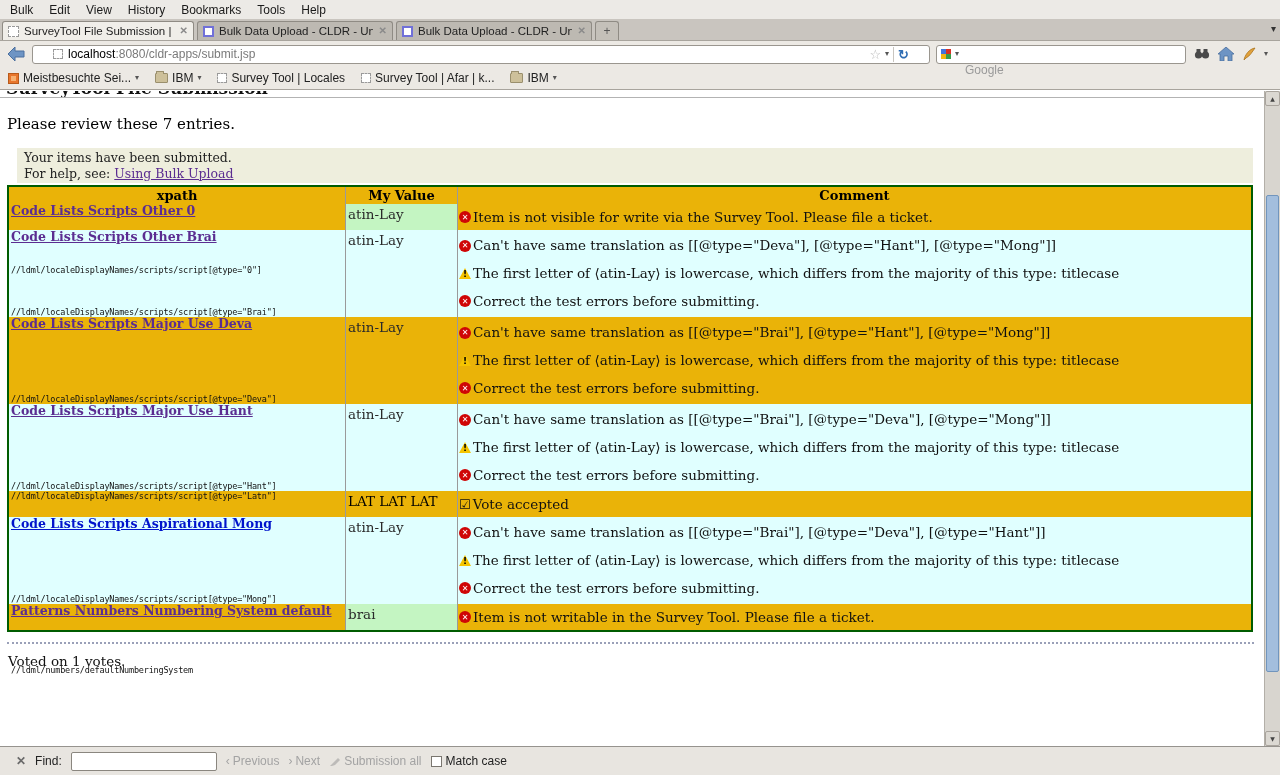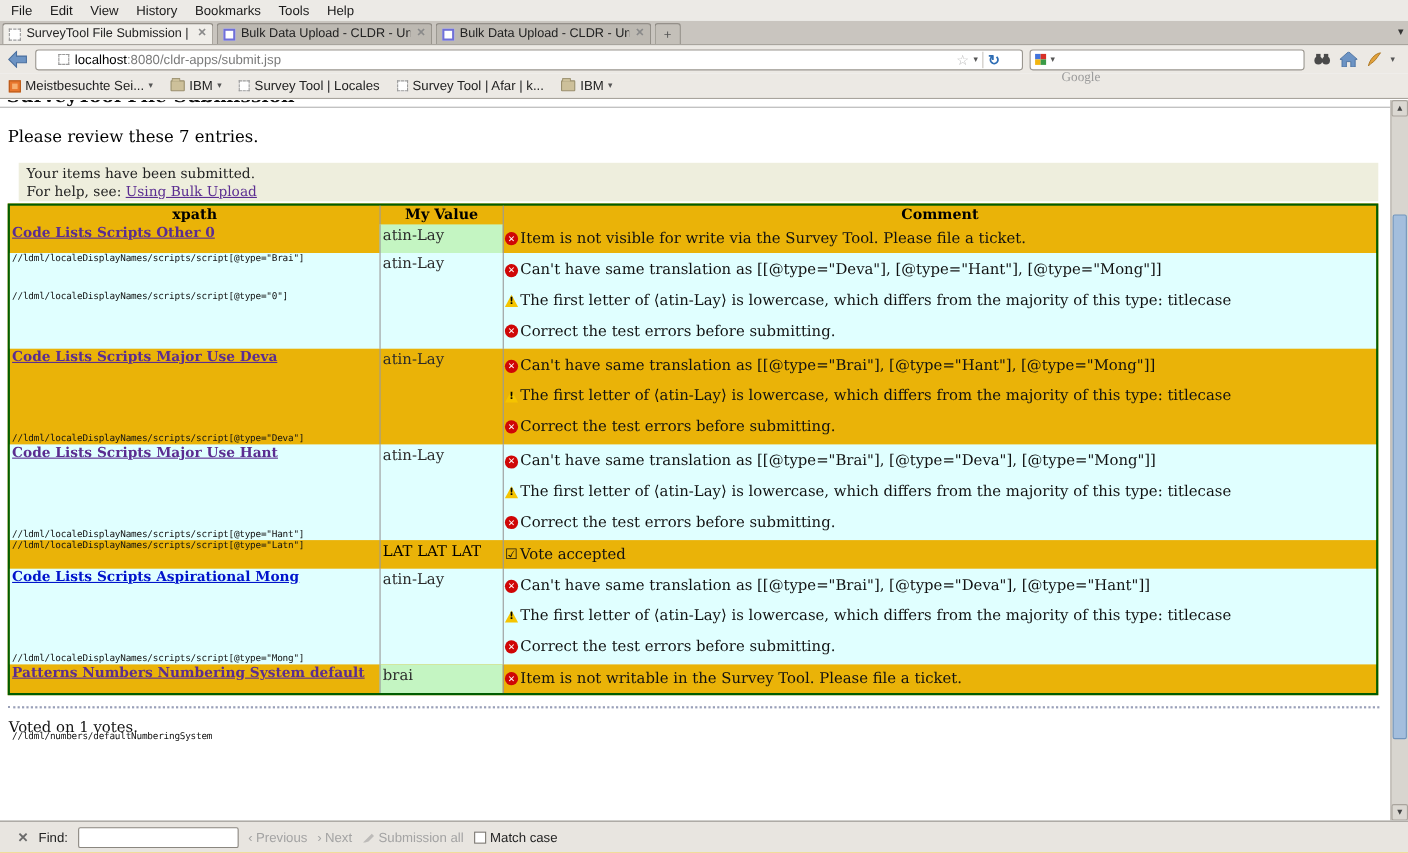--- a/index.html
+++ b/index.html
@@ -57,21 +57,21 @@
     width:250px;height:19px;background:#fff;border:1px solid #9a968f;border-radius:3px;
     display:flex;align-items:center;padding:0 4px;gap:4px;box-sizing:border-box;
   }
   .g-icon{width:10px;height:10px;display:grid;grid-template-columns:5px 5px;grid-template-rows:5px 5px;}
   .g-icon i:nth-child(1){background:#4273db;}
   .g-icon i:nth-child(2){background:#d83025;}
   .g-icon i:nth-child(3){background:#f2b50f;}
   .g-icon i:nth-child(4){background:#3a9b47;}
   .search-input{
     border:none;outline:none;flex:1;font-size:12px;color:#7f1d1d;background:transparent;
-    font-family:Liberation Serif, serif;min-width:0;margin-top:32px;
+    font-family:Liberation Sans, sans-serif;min-width:0;margin-top:32px;
   }
   .search-input::placeholder{color:#9a9a9a;}
   .nav-right{display:flex;align-items:center;gap:8px;margin-left:2px;}
   .bookmarksbar{
     height:23px;background:#ece9e4;display:flex;align-items:center;
     padding:0 8px;gap:16px;font-size:12px;color:#222;border-bottom:1px solid #a8a49d;box-sizing:border-box;
   }
   .bm-item{display:flex;align-items:center;gap:4px;}
   .bm-fav-dashed{width:10px;height:10px;border:1px dashed #9a9a9a;background:#fff;box-sizing:border-box;}
   .bm-most-visited{width:11px;height:11px;background:#e8762c;border:1px solid #b85a1a;box-sizing:border-box;position:relative;}
@@ -149,21 +149,21 @@
   .dim{color:#a3a3a3;}
   .find-nav{display:flex;align-items:center;gap:3px;}
   .hl-icon{width:12px;height:12px;opacity:.45;}
   .cb{width:11px;height:11px;border:1px solid #7a766f;background:#fff;box-sizing:border-box;margin-right:4px;}
   .find-group{display:flex;align-items:center;}
 </style>
 </head>
 <body>
 
 <div class="menubar">
-  <span class="menu-item">File</span>
+  <span class="menu-item">Bulk</span>
   <span class="menu-item">Edit</span>
   <span class="menu-item">View</span>
   <span class="menu-item">History</span>
   <span class="menu-item">Bookmarks</span>
   <span class="menu-item">Tools</span>
   <span class="menu-item">Help</span>
 </div>
 
 <div class="tabbar">
   <div class="tab active" style="width:192px;">
@@ -284,20 +284,21 @@
         <div class="cell-c single">
           <span class="comment">
               <span class="err-icon">✕</span>
               <span>Item is not visible for write via the Survey Tool. Please file a ticket.</span>
             </span>
         </div>
       </div>
 
       <div class="trow h87 cyan">
         <div class="cell-x">
+          <a href="#" class="xlink">Code Lists Scripts Other Brai</a>
           <span class="xpath-sub">//ldml/localeDisplayNames/scripts/script[@type="Brai"]</span>
         </div>
         <div class="cell-v">atin-Lay</div>
         <div class="cell-c multi">
           <span class="comment">
               <span class="err-icon">✕</span>
               <span>Can't have same translation as [[@type="Deva"], [@type="Hant"], [@type="Mong"]]</span>
             </span>
           <span class="comment">
               <span class="warn-icon"></span>

